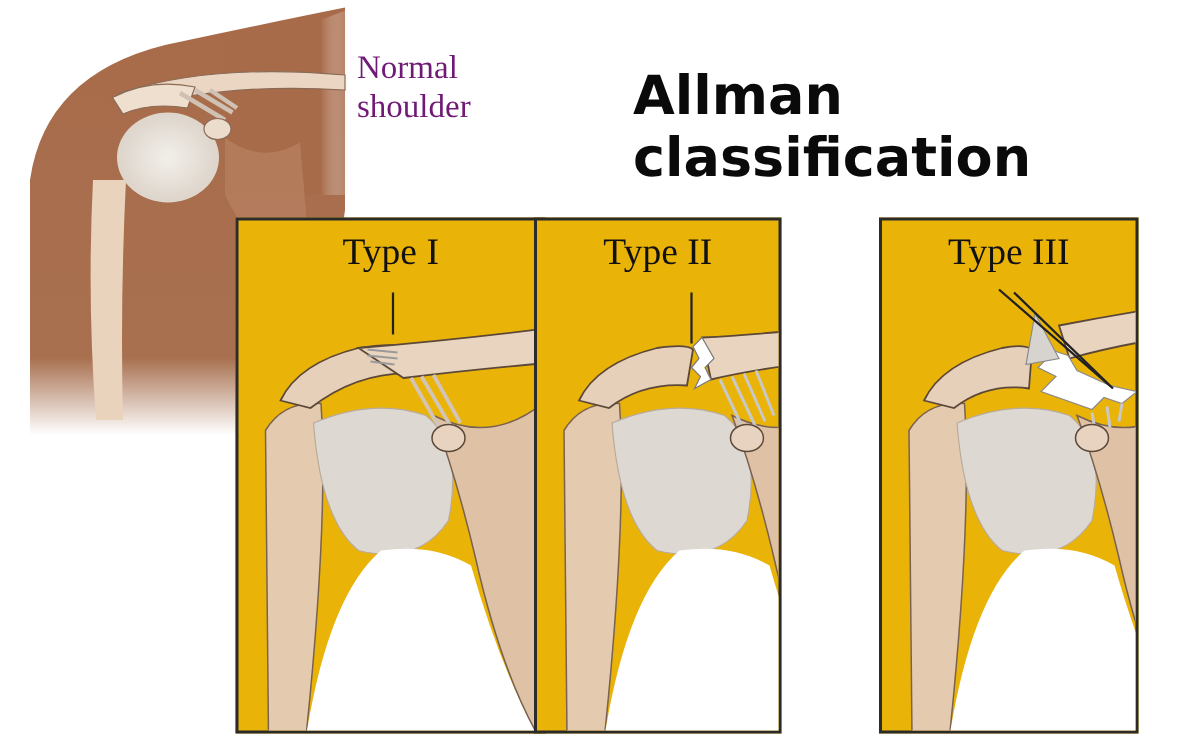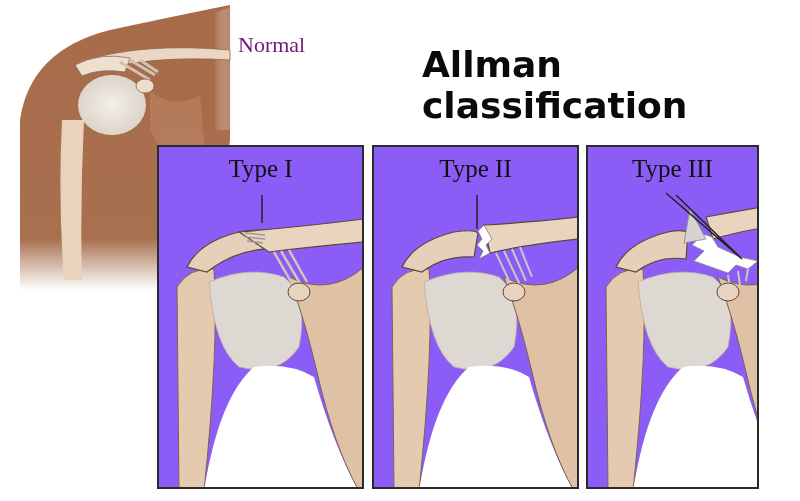--- a/index.html
+++ b/index.html
@@ -12,21 +12,21 @@
   #normal-label {
     left: 238px; top: 32px; font-family: "Liberation Serif", "DejaVu Serif", serif;
     font-size: 22px; line-height: 26px; color: #701a75;
   }
   #normal-label span { display: block; }
   #title {
     left: 422px; top: 44px; font-family: "DejaVu Sans", sans-serif; font-weight: bold;
     font-size: 36px; color: #0a0a0a; letter-spacing: 0px;
   }
   .panel {
-    position: absolute; top: 145px; height: 344px; border: 2px solid #2b2b2b; background: #8b5cf6;
+    position: absolute; top: 145px; height: 344px; border: 2px solid #2b2b2b; background: #eab308;
     overflow: hidden; box-sizing: border-box; text-decoration: underline;
   }
   .panel svg { position: absolute; left: 0; top: 0; }
   .panel-label {
     position: absolute; top: 8px; width: 100%; text-align: center;
     font-family: "Liberation Serif", "DejaVu Serif", serif; font-size: 25px; color: #111;
   }
 </style>
 </head>
 <body>
@@ -63,20 +63,21 @@
     <path d="M120,62 L150,80 M130,60 L155,75 M140,60 L158,72" stroke="#cfc2b4" stroke-width="3"></path>
 
     <ellipse cx="145" cy="86" rx="9" ry="7" fill="#ecdccb" stroke="#8a6a55" stroke-width="0.8"></ellipse>
 
     <path d="M150,92 Q175,110 200,95 L210,210 Q175,180 150,130 Z" fill="#b98262" opacity="0.7"></path>
   </svg>
 </div>
 
 <div class="abs" id="normal-label">
   <span>Normal</span>
+  <span>shoulder</span>
 </div>
 
 <div class="abs" id="title">Allman classification</div>
 
 <div class="panel" style="left:157px; width:207px;">
   <svg width="207" height="344" viewBox="0 0 207 344">
 
     <path d="M20,344 L18,140 Q30,120 55,122 Q60,200 45,344 Z" fill="#e4cbb0" stroke="#7a6250" stroke-width="1"></path>
     <path d="M50,135 Q90,118 125,130 Q150,150 140,200 Q120,230 80,220 Q55,200 50,135 Z" fill="#ddd8d2" stroke="#b9ab9c" stroke-width="0.8"></path>
     <path d="M45,344 Q60,250 95,220 Q130,215 155,230 Q175,300 200,344 Z" fill="#ffffff"></path>
@@ -91,21 +92,21 @@
 
     <path d="M115,105 L135,140 M122,104 L142,138 M130,103 L148,135" stroke="#d2c5b8" stroke-width="2.5"></path>
 
     <ellipse cx="140" cy="145" rx="11" ry="9" fill="#e7d3bf" stroke="#5c4838" stroke-width="1"></ellipse>
 
     <line x1="103" y1="48" x2="103" y2="76" stroke="#222" stroke-width="1.5"></line>
   </svg>
   <div class="panel-label">Type I</div>
 </div>
 
-<div class="panel" style="left:372px; width:207px;">
+<div class="panel" style="left:356px; width:165px;">
   <svg width="207" height="344" viewBox="0 0 207 344">
     <path d="M20,344 L18,140 Q30,120 55,122 Q60,200 45,344 Z" fill="#e4cbb0" stroke="#7a6250" stroke-width="1"></path>
     <path d="M50,135 Q90,118 125,130 Q150,150 140,200 Q120,230 80,220 Q55,200 50,135 Z" fill="#ddd8d2" stroke="#b9ab9c" stroke-width="0.8"></path>
     <path d="M45,344 Q60,250 95,220 Q130,215 155,230 Q175,300 200,344 Z" fill="#ffffff"></path>
     <path d="M130,130 Q170,150 205,120 L205,344 L200,344 Q175,300 158,225 Q145,170 130,130 Z" fill="#dfc2a6" stroke="#7a6250" stroke-width="1"></path>
     <path d="M28,120 Q40,95 80,85 Q100,82 104,86 L100,110 Q70,108 48,125 Z" fill="#e6d0ba" stroke="#5c4838" stroke-width="1.2"></path>
 
     <path d="M110,78 Q150,76 205,70 L205,92 Q150,98 116,106 Z" fill="#e8d4bf" stroke="#5c4838" stroke-width="1.2"></path>
     <path d="M104,84 L108,92 L103,98 L109,104 L105,112 L116,106 L112,98 L118,92 L110,78 Z" fill="#ffffff" stroke="#7a7a7a" stroke-width="0.8"></path>
     <path d="M122,106 L138,140 M130,104 L146,138 M138,102 L152,134 M146,100 L158,130" stroke="#c8c8c8" stroke-width="2"></path>

